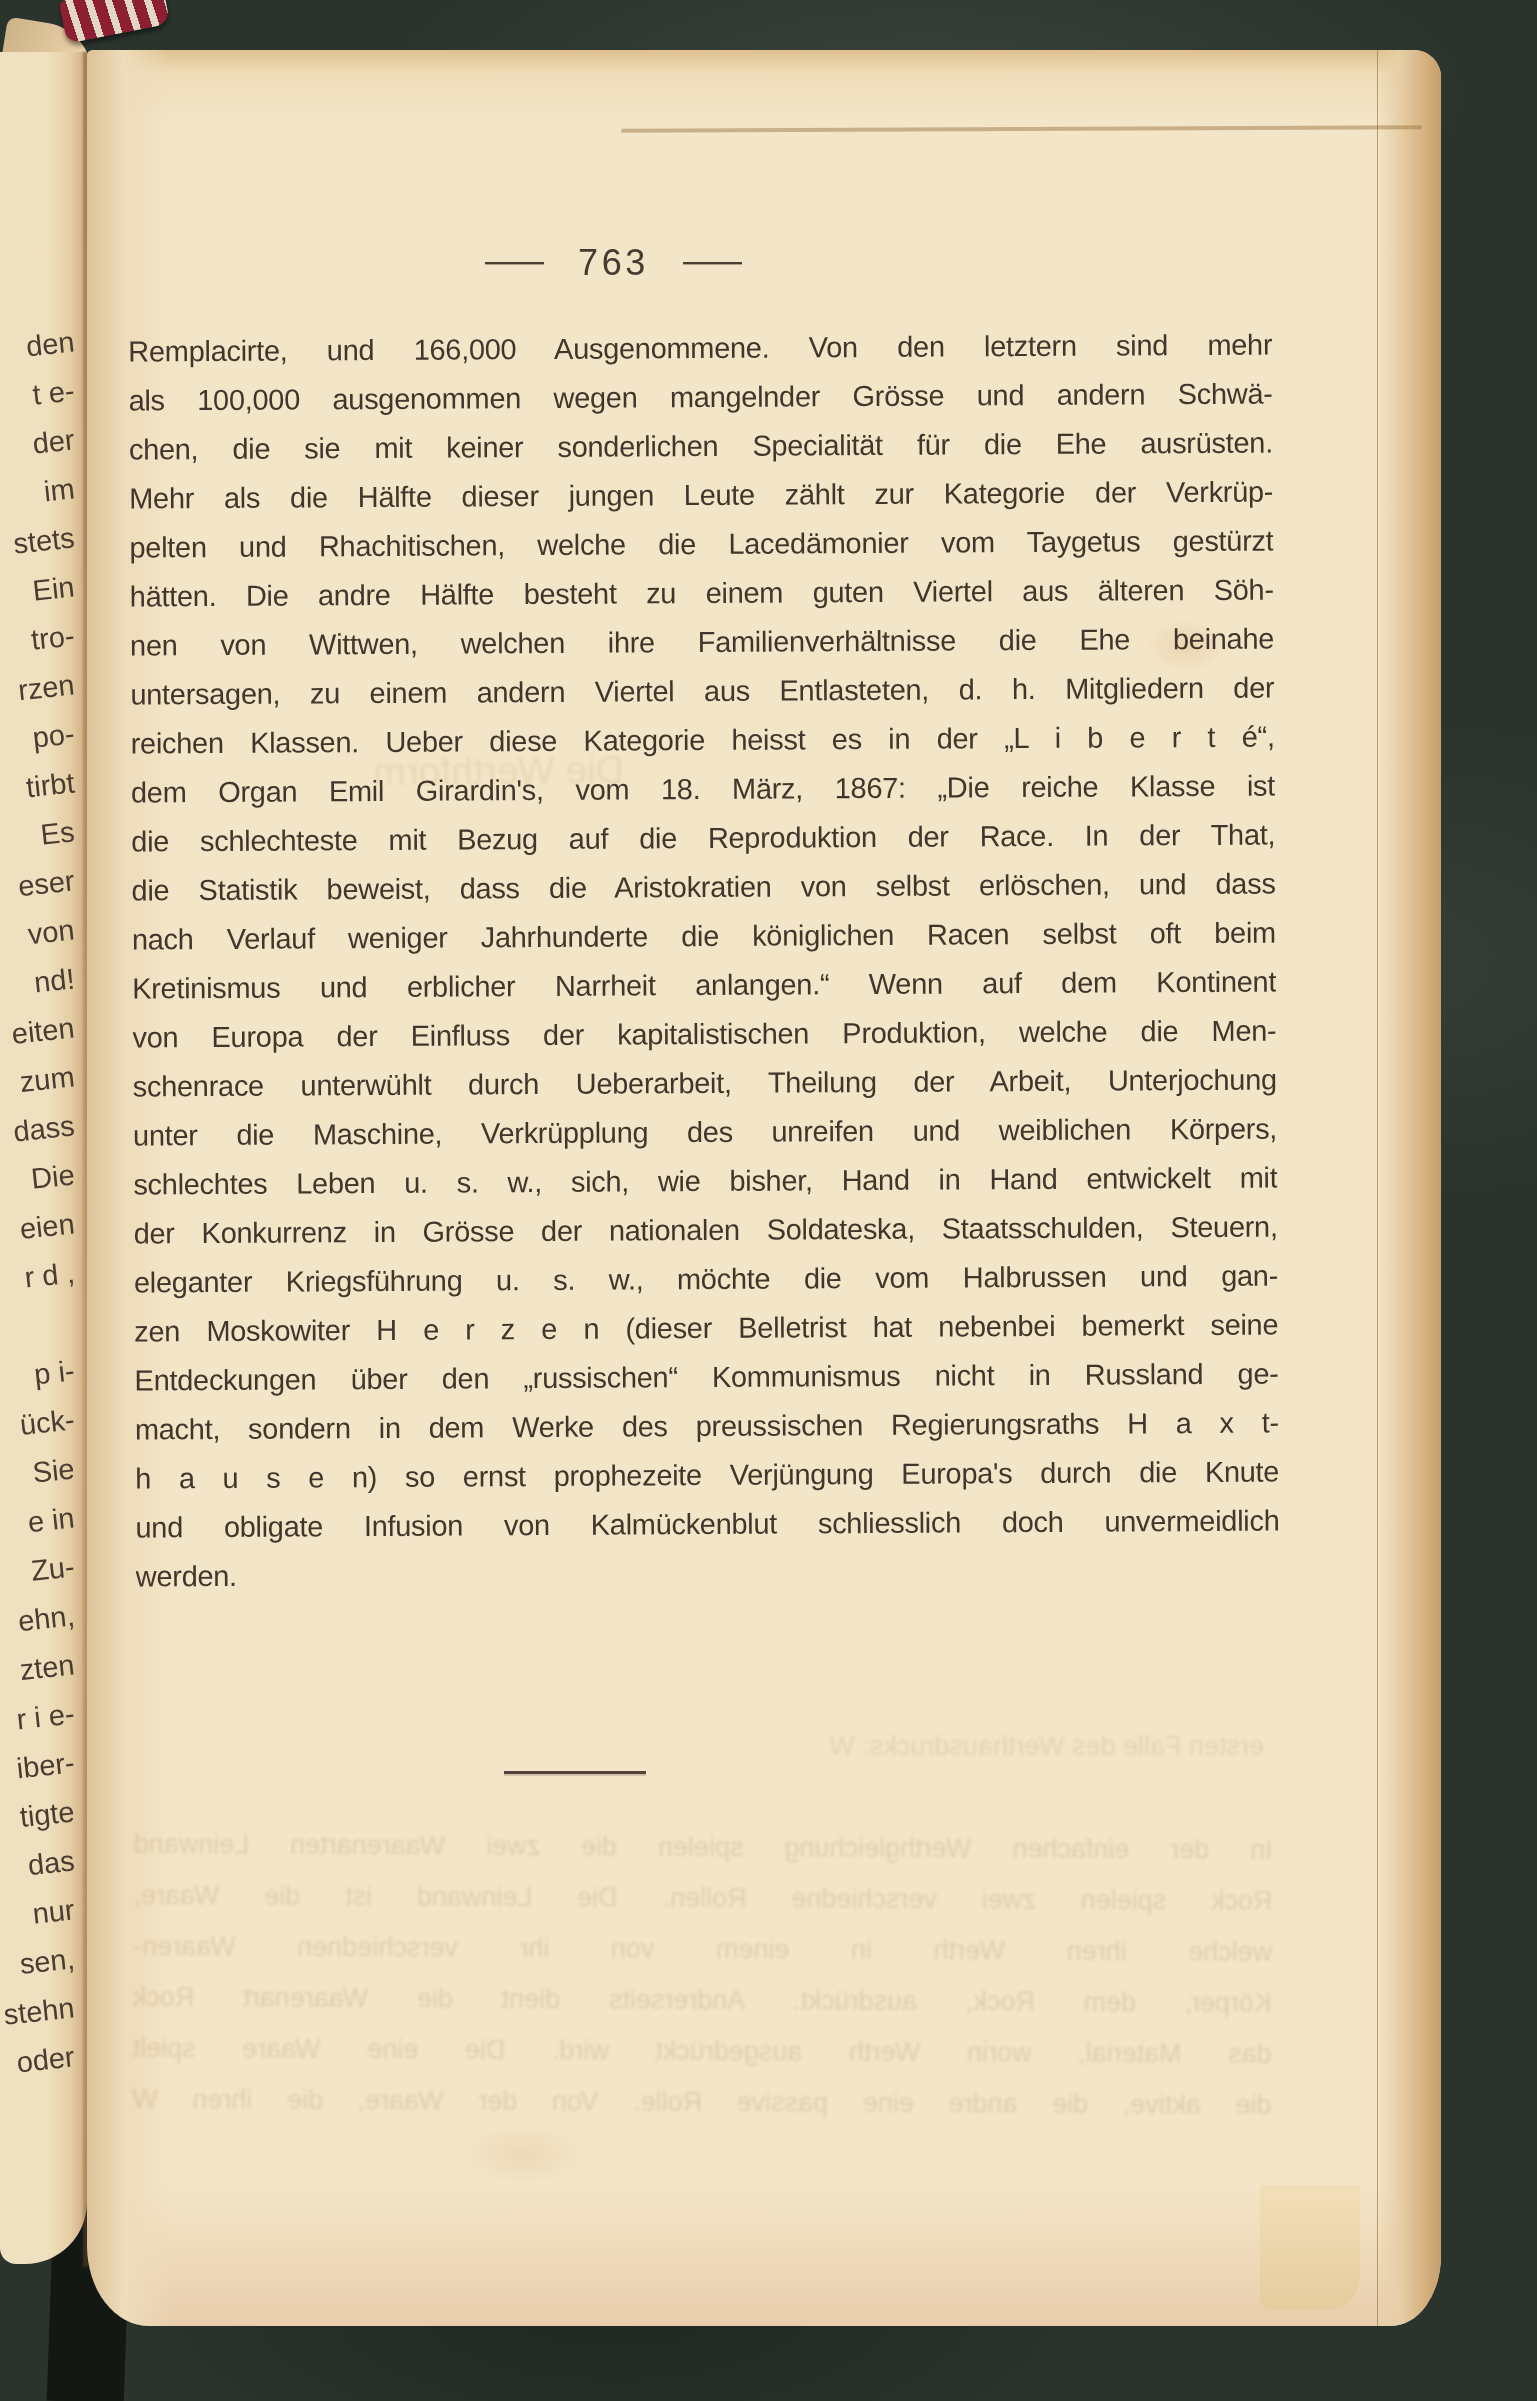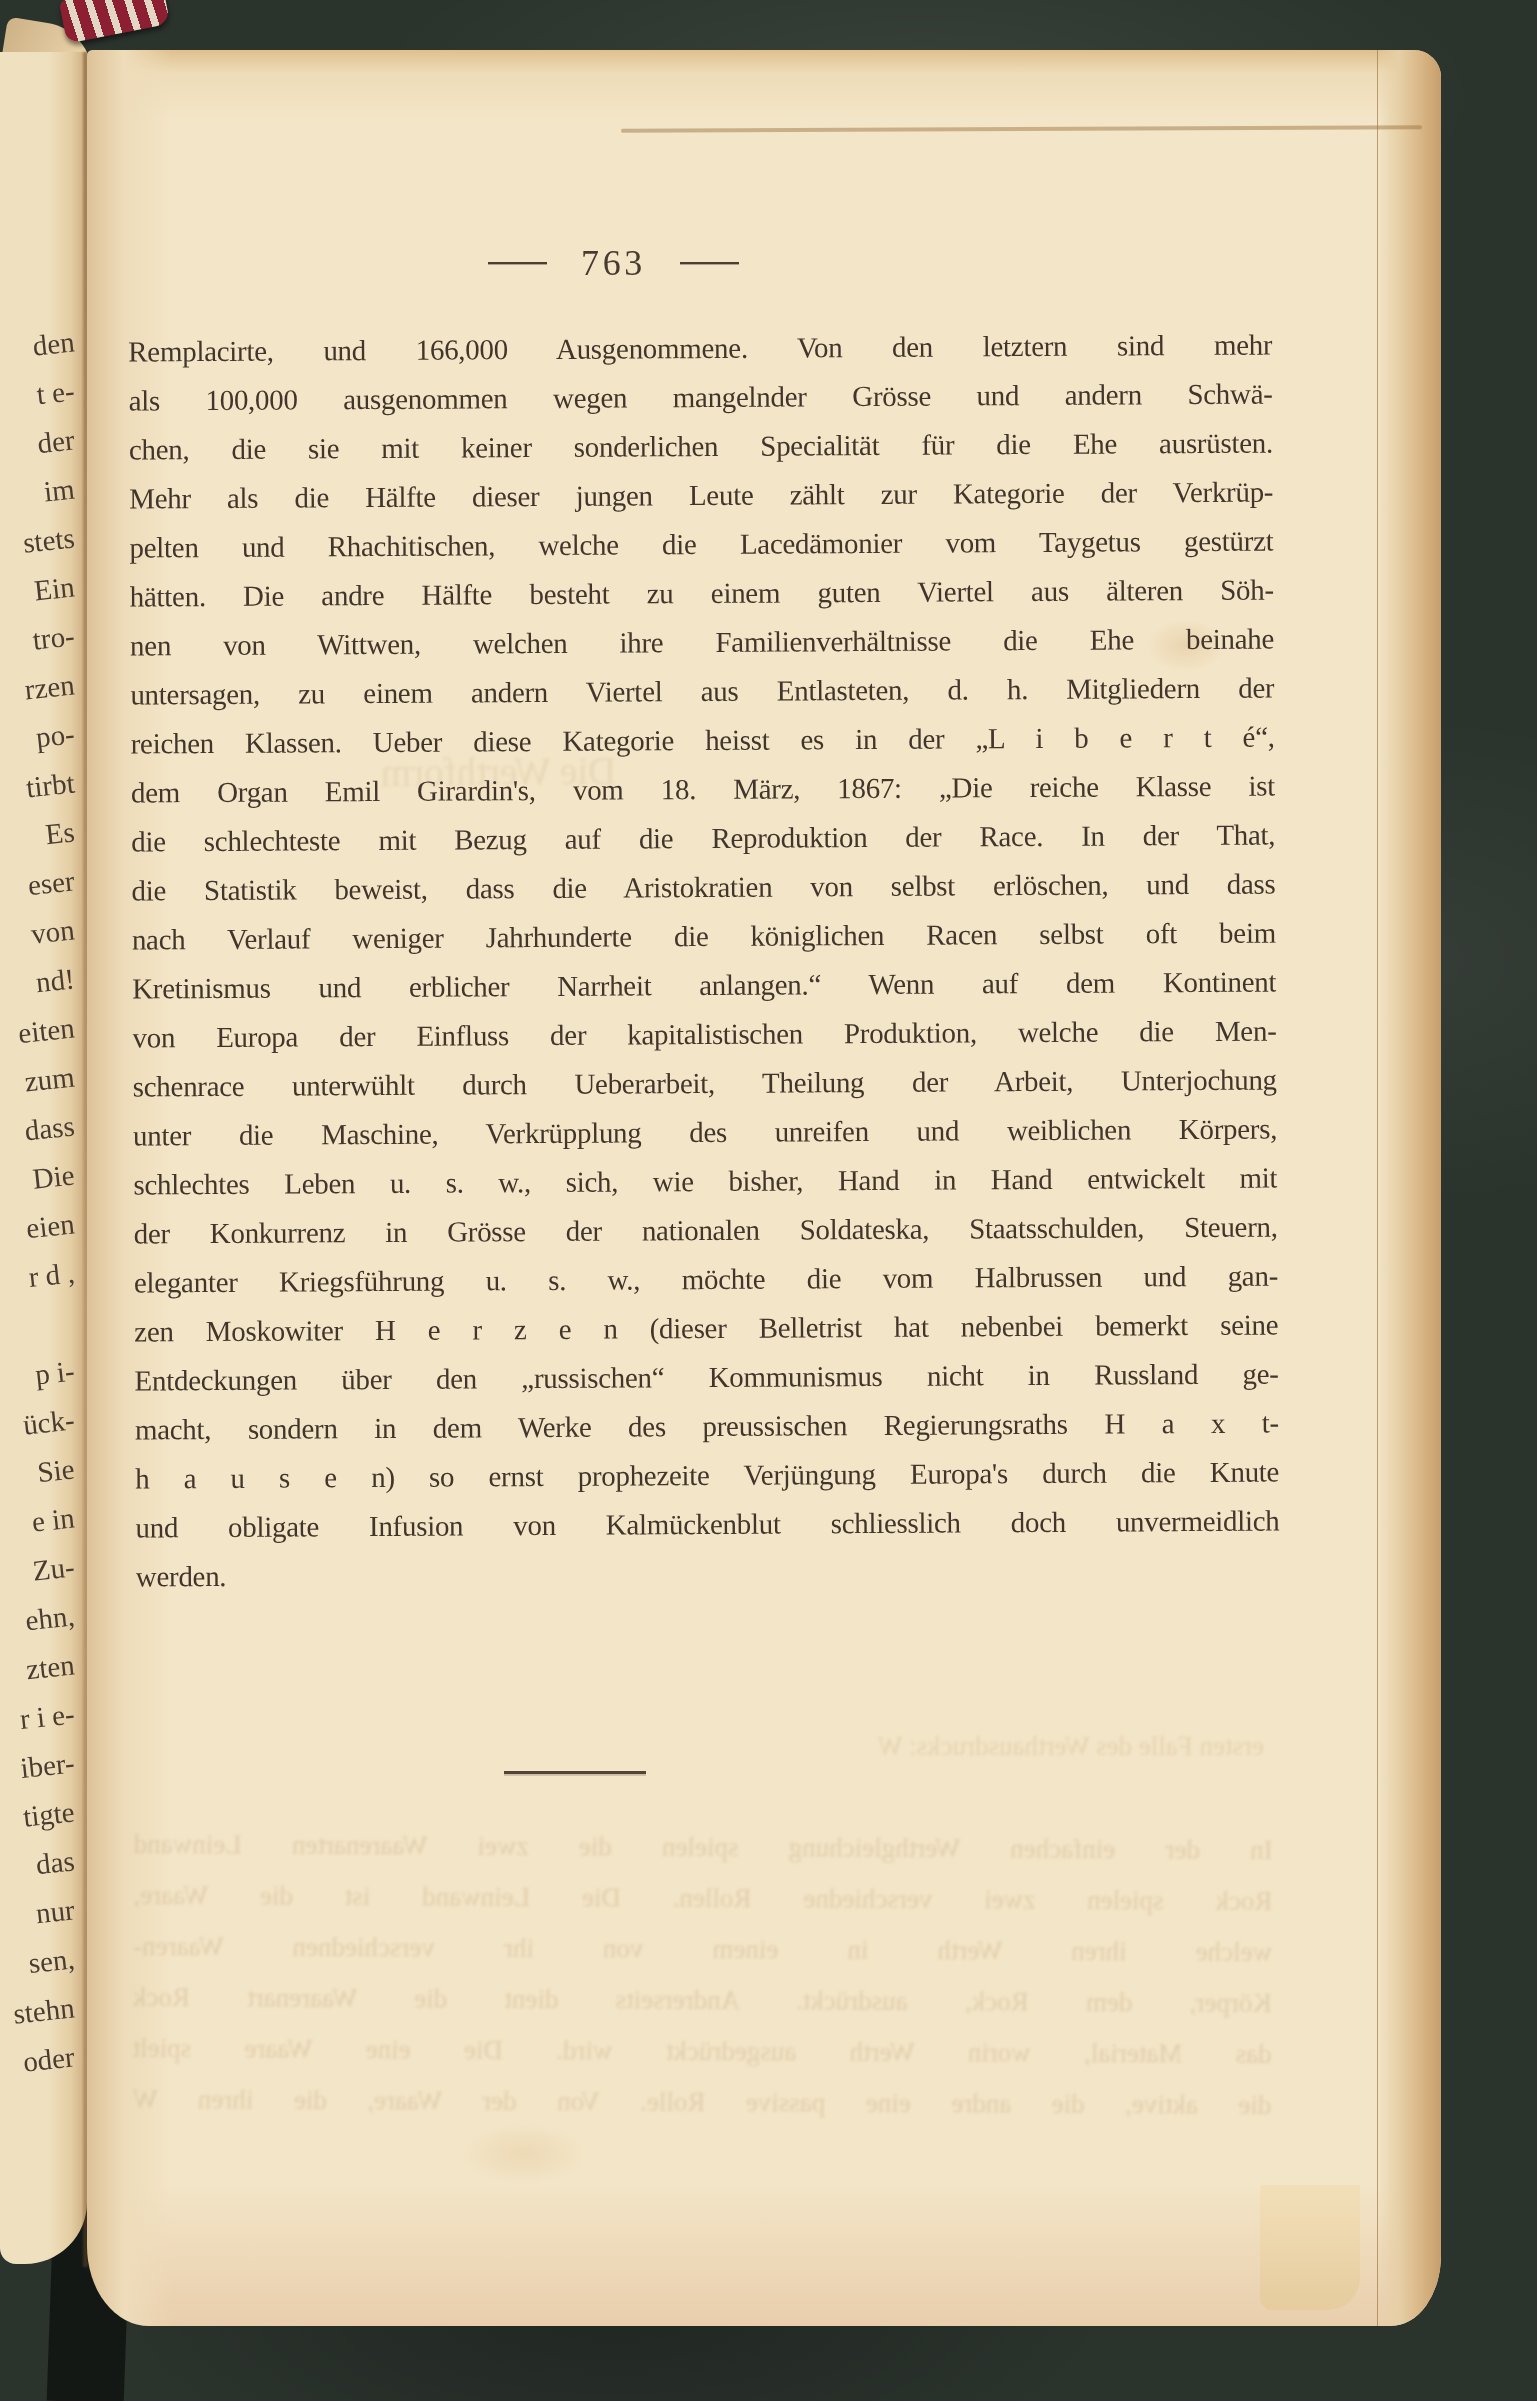--- a/index.html
+++ b/index.html
@@ -1,17 +1,17 @@
 <!DOCTYPE html>
 <html style="font-size:14.2px"><head>
 <meta charset="utf-8">
 <style>
   html,body{margin:0;padding:0;background:#232b26;}
   .scene{position:relative;width:1537px;height:2401px;overflow:hidden;
-         font-family:Liberation Serif, serif;}
+         font-family:Liberation Sans, sans-serif;}
 
   
   .backdrop{position:absolute;inset:0;
     background:
       radial-gradient(ellipse 801px 267px at 60% 4%, rgba(255,255,255,.07), rgba(0,0,0,0) 70%),
       radial-gradient(ellipse 623px 356px at 90% 40%, rgba(255,255,255,.05), rgba(0,0,0,0) 70%),
       radial-gradient(ellipse 712px 267px at 40% 96%, rgba(0,0,0,.25), rgba(0,0,0,0) 70%),
       #2b332d;}
   .backdrop-shadow-bl{position:absolute;left:50px;top:2212px;width:77px;height:190px;
     background:#141815;transform:rotate(2deg);}

